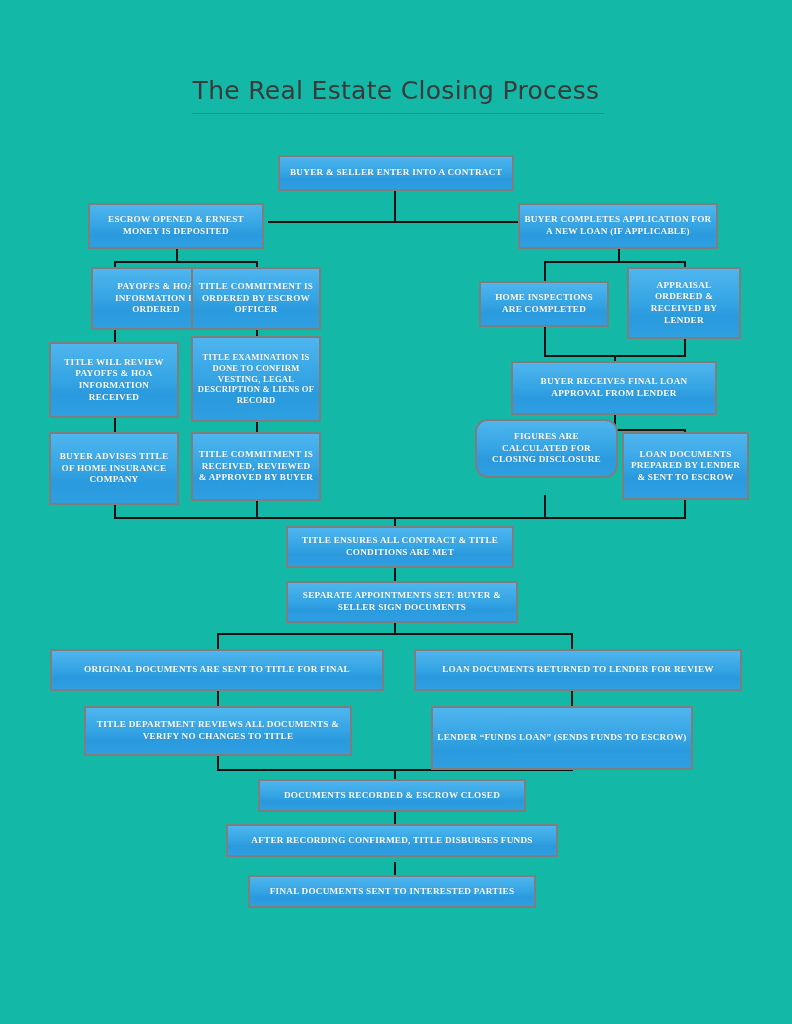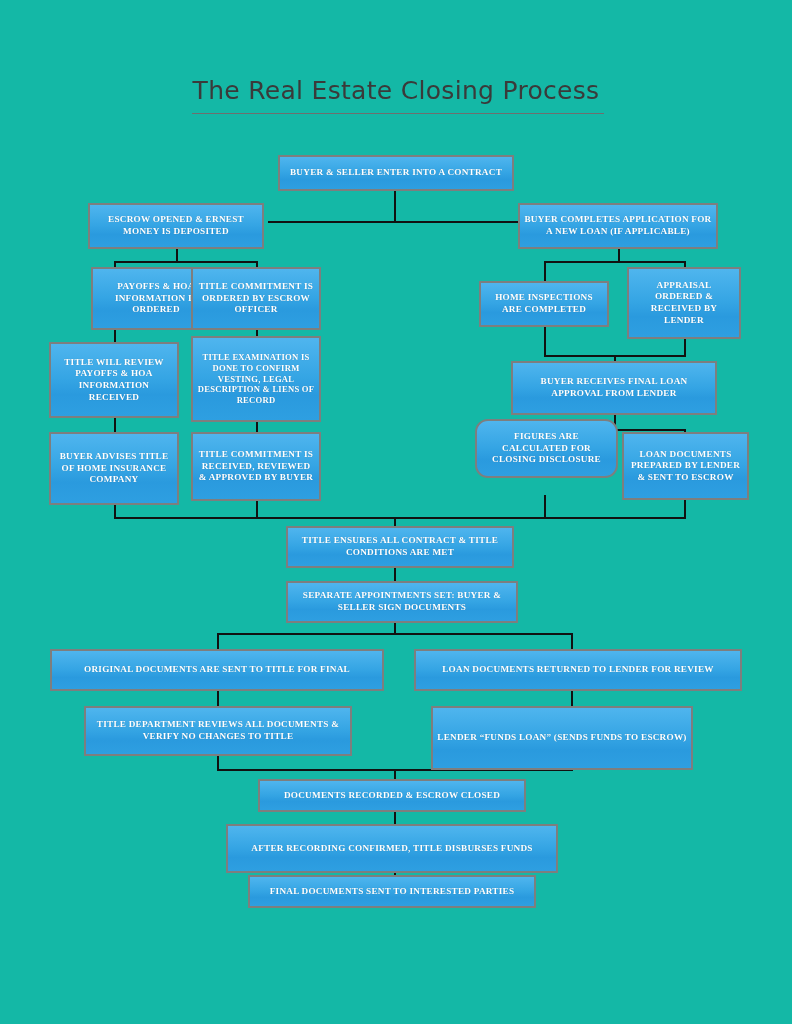--- a/index.html
+++ b/index.html
@@ -208,21 +208,21 @@
   </div>
 
   <div class="node" style="left:431px; top:706px; width:262px; height:64px;">
     <span>LENDER “FUNDS LOAN” (SENDS FUNDS TO ESCROW)</span>
   </div>
 
   <div class="node" style="left:258px; top:779px; width:268px; height:33px;">
     <span>DOCUMENTS RECORDED &amp; ESCROW CLOSED</span>
   </div>
 
-  <div class="node" style="left:226px; top:824px; width:332px; height:49px;">
+  <div class="node" style="left:226px; top:824px; width:332px; height:33px;">
     <span>AFTER RECORDING CONFIRMED, TITLE DISBURSES FUNDS</span>
   </div>
 
   <div class="node" style="left:248px; top:875px; width:288px; height:33px;">
     <span>FINAL DOCUMENTS SENT TO INTERESTED PARTIES</span>
   </div>
 
 </div>
 
 </body></html>

